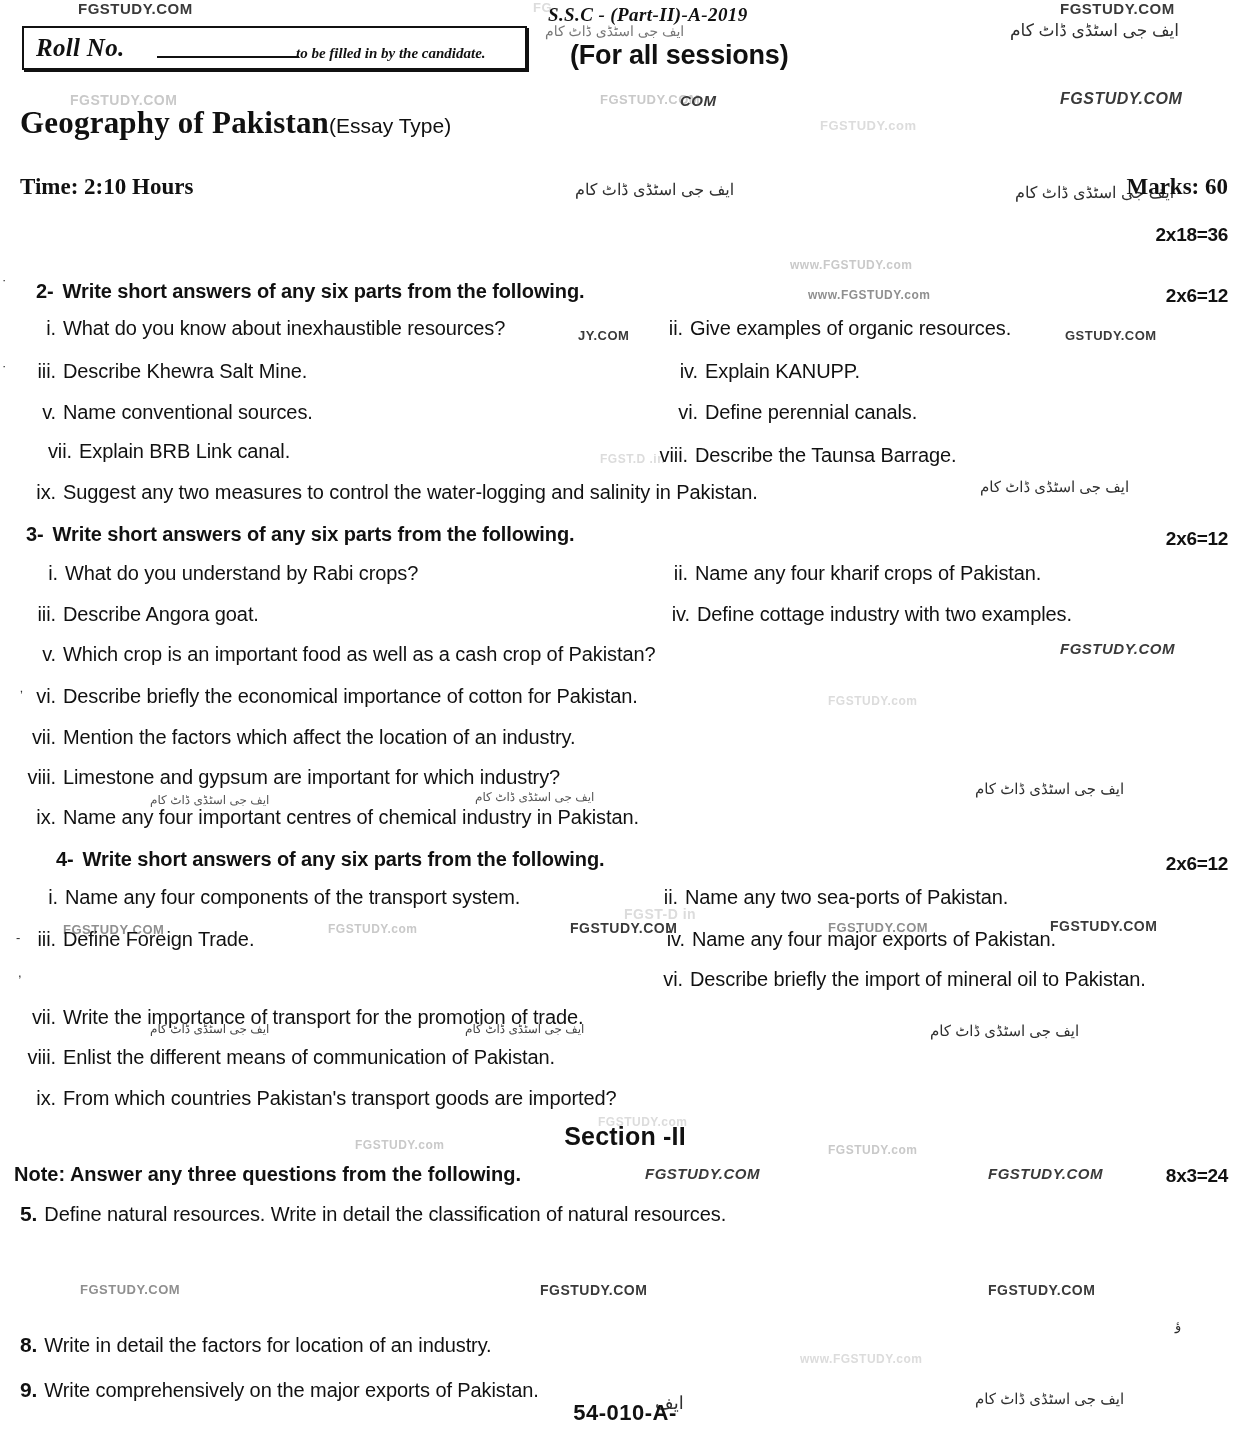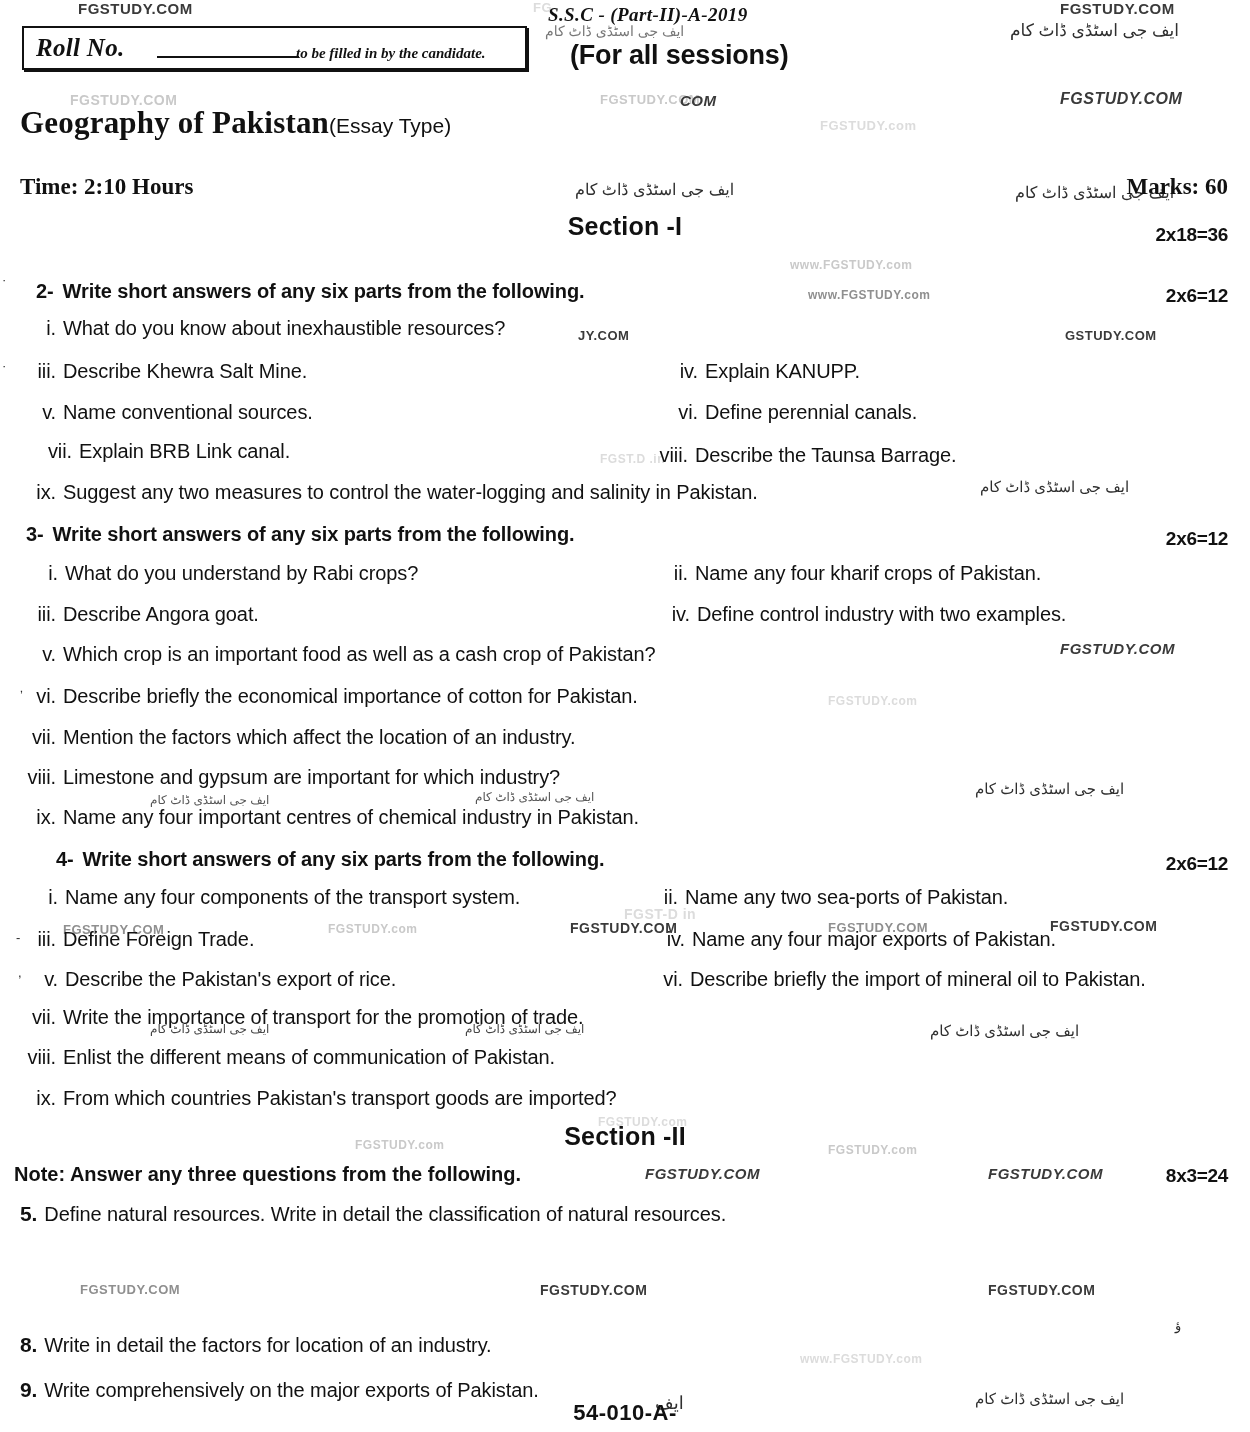--- a/index.html
+++ b/index.html
@@ -285,31 +285,33 @@
   <div class="ssc-line">S.S.C - (Part-II)-A-2019</div>
   <div class="sessions">(For all sessions)</div>
 
   <div class="subject">
     <span>Geography of Pakistan</span><span class="paren">(Essay Type)</span>
   </div>
 
   <div class="time">Time: 2:10 Hours</div>
   <div class="marks">Marks:  60</div>
 
-  <div class="section-title" style="top:212px;">Section  -I</div>
   <div class="marks-right" style="top:224px;">2x18=36</div>
 
   <div class="qhead" style="left:36px; top:280px;">
     <span class="num">2-</span><span>Write short answers of any six parts from the following.</span>
   </div>
   <div class="marks-right" style="top:285px;">2x6=12</div>
 
   <div class="part" style="left:28px; top:317px;">
     <span class="rn" style="width:28px;">i.</span><span>What do you know about inexhaustible resources?</span>
   </div>
+  <div class="part" style="left:655px; top:317px;">
+    <span class="rn" style="width:28px;">ii.</span><span>Give examples of organic resources.</span>
+  </div>
 
   <div class="part" style="left:22px; top:360px;">
     <span class="rn" style="width:34px;">iii.</span><span>Describe Khewra Salt Mine.</span>
   </div>
   <div class="part" style="left:668px; top:360px;">
     <span class="rn" style="width:30px;">iv.</span><span>Explain KANUPP.</span>
   </div>
 
   <div class="part" style="left:32px; top:401px;">
     <span class="rn" style="width:24px;">v.</span><span>Name conventional sources.</span>
@@ -338,21 +340,21 @@
     <span class="rn" style="width:24px;">i.</span><span>What do you understand by Rabi crops?</span>
   </div>
   <div class="part" style="left:660px; top:562px;">
     <span class="rn" style="width:28px;">ii.</span><span>Name any four kharif crops of Pakistan.</span>
   </div>
 
   <div class="part" style="left:24px; top:603px;">
     <span class="rn" style="width:32px;">iii.</span><span>Describe Angora goat.</span>
   </div>
   <div class="part" style="left:660px; top:603px;">
-    <span class="rn" style="width:30px;">iv.</span><span>Define control industry with two examples.</span>
+    <span class="rn" style="width:30px;">iv.</span><span>Define cottage industry with two examples.</span>
   </div>
 
   <div class="part" style="left:32px; top:643px;">
     <span class="rn" style="width:24px;">v.</span><span>Which crop is an important food as well as a cash crop of Pakistan?</span>
   </div>
   <div class="part" style="left:26px; top:685px;">
     <span class="rn" style="width:30px;">vi.</span><span>Describe briefly the economical importance of cotton for Pakistan.</span>
   </div>
   <div class="part" style="left:20px; top:726px;">
     <span class="rn" style="width:36px;">vii.</span><span>Mention the factors which affect the location of an industry.</span>
@@ -376,23 +378,20 @@
     <span class="rn" style="width:28px;">ii.</span><span>Name any two sea-ports of Pakistan.</span>
   </div>
 
   <div class="part" style="left:24px; top:928px;">
     <span class="rn" style="width:32px;">iii.</span><span>Define Foreign Trade.</span>
   </div>
   <div class="part" style="left:655px; top:928px;">
     <span class="rn" style="width:30px;">iv.</span><span>Name any four major exports of Pakistan.</span>
   </div>
 
-  <div class="part" style="left:34px; top:968px;">
-    <span class="rn" style="width:24px;">v.</span><span>Describe the Pakistan's export of rice.</span>
-  </div>
   <div class="part" style="left:655px; top:968px;">
     <span class="rn" style="width:28px;">vi.</span><span>Describe briefly the import of mineral oil to Pakistan.</span>
   </div>
 
   <div class="part" style="left:20px; top:1006px;">
     <span class="rn" style="width:36px;">vii.</span><span>Write the importance of transport for the promotion of trade.</span>
   </div>
   <div class="part" style="left:14px; top:1046px;">
     <span class="rn" style="width:42px;">viii.</span><span>Enlist the different means of communication of Pakistan.</span>
   </div>

